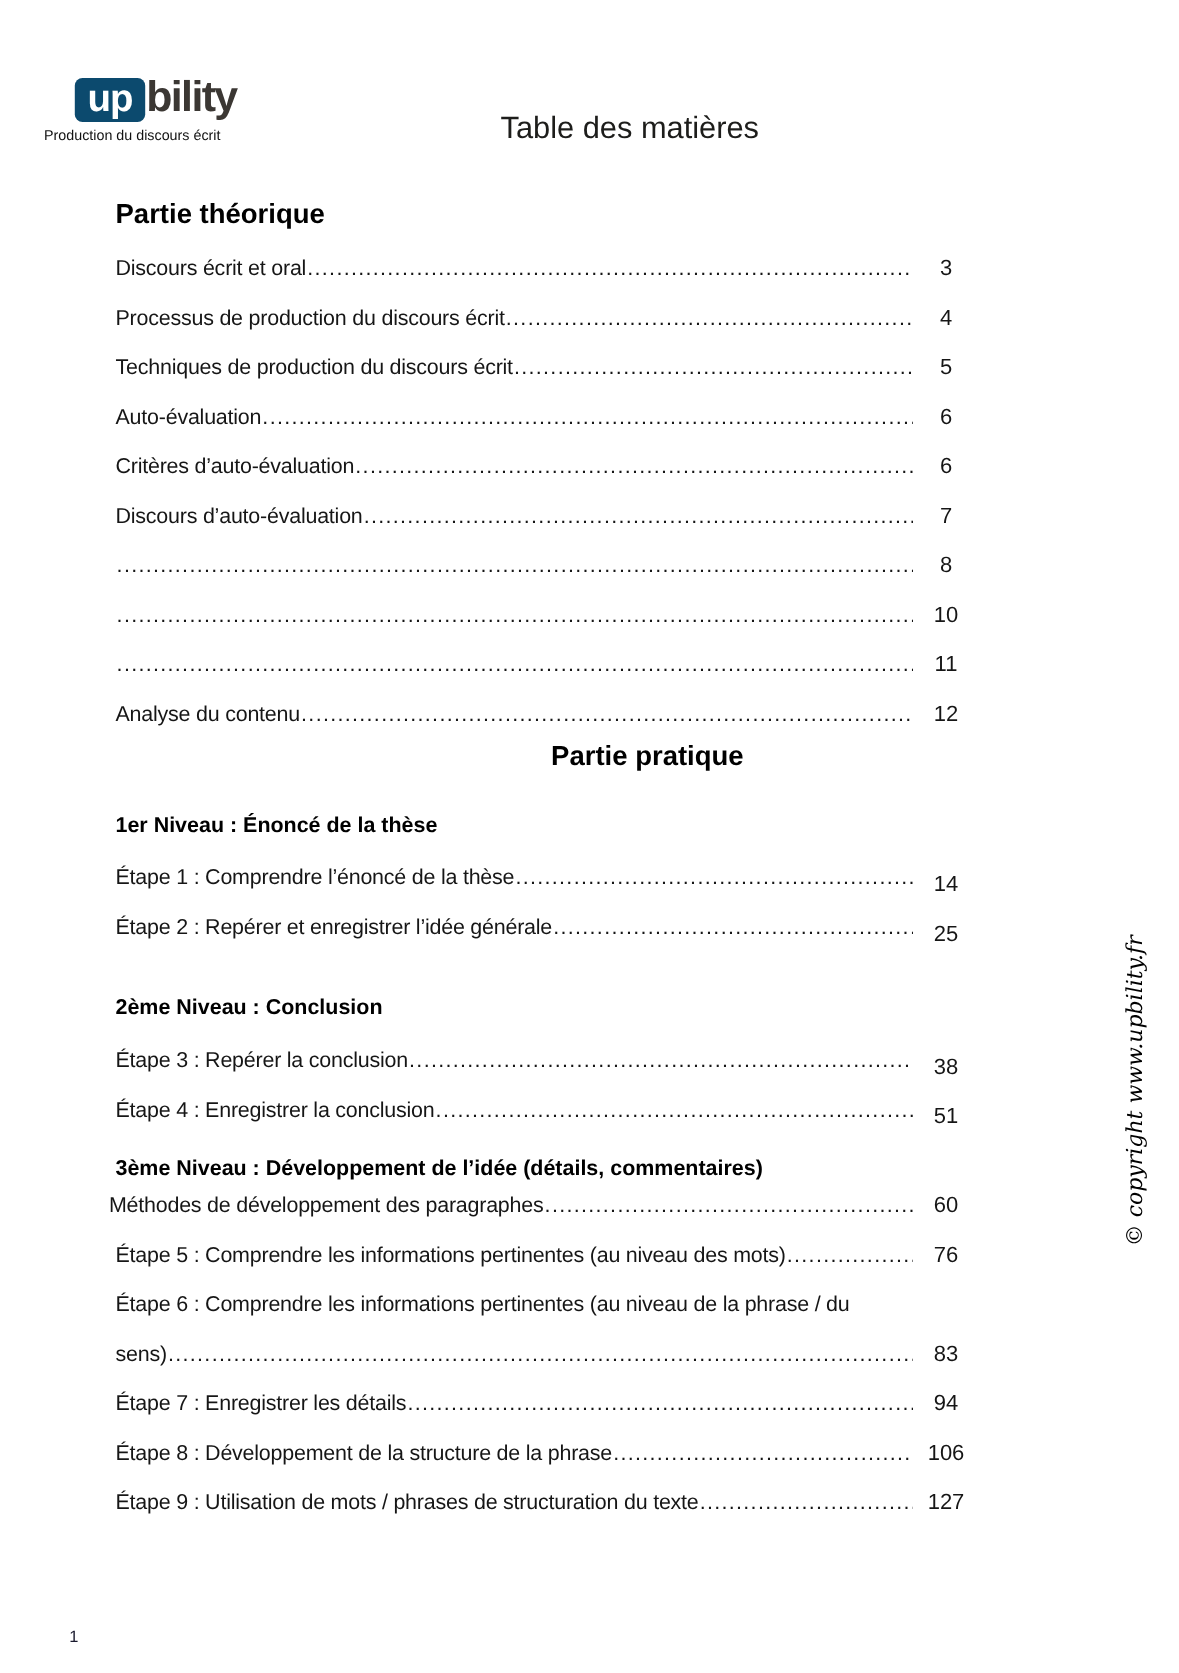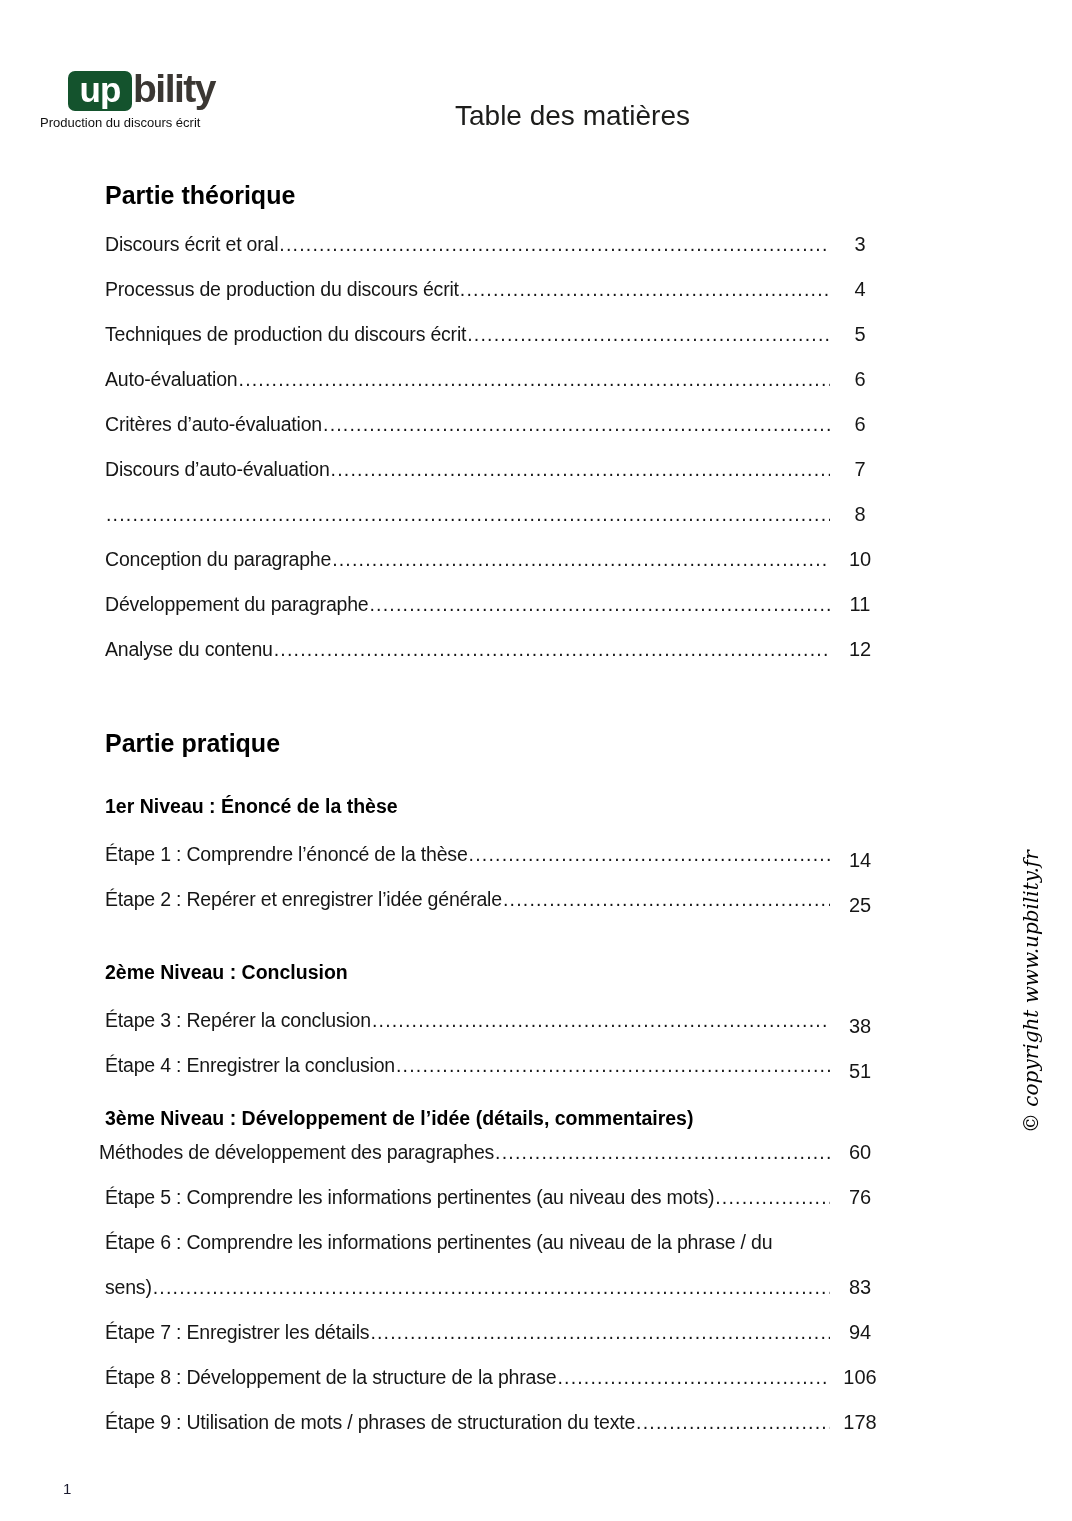--- a/index.html
+++ b/index.html
@@ -13,21 +13,21 @@
     overflow: hidden;
   }
 
   
   .header { position: relative; padding-top: 70px; height: 66px; }
   .logo-block { margin-left: 40px; width: 230px; }
   .logo-row { display: flex; align-items: center; height: 42px; margin-left: 28px; }
   .logo-up {
     display: inline-flex; align-items: center; justify-content: center;
     width: 64px; height: 40px; border-radius: 7px;
-    background: #14532d; color: #ffffff;
+    background: #0c4a6e; color: #ffffff;
     font-size: 35px; font-weight: bold; line-height: 1;
     padding-bottom: 4px; box-sizing: border-box;
     letter-spacing: -1px;
   }
   .logo-bility {
     color: #3b3733; font-size: 39px; font-weight: bold;
     letter-spacing: -1.5px; line-height: 1; margin-left: 1px;
     padding-bottom: 6px;
   }
   .logo-subtitle { font-size: 13px; color: #111111; margin-top: 3px; white-space: nowrap; }
@@ -38,21 +38,21 @@
   }
 
   
   .toc { padding-left: 105px; }
   .toc-section { display: block; }
   .section-heading {
     font-size: 25px; line-height: 30px; font-weight: bold; color: #000;
     margin: 0; white-space: nowrap;
   }
   .section-0 .section-heading { margin-top: 44px; margin-bottom: 12px; }
-  .section-1 .section-heading { margin-top: 56px; margin-bottom: 0; }
+  .section-1 .section-heading { margin-bottom: 0; text-align: center; }
   .sub-heading {
     font-size: 19.5px; line-height: 24px; font-weight: bold; color: #000;
     margin: 0 0 14px 0; white-space: nowrap;
   }
   .sub-0 { margin-top: 36px; }
   .sub-1 { margin-top: 38px; }
   .sub-2 { margin-top: 18px; margin-bottom: 0; }
 
   .entry-list { margin: 0; }
   .toc-row {
@@ -138,26 +138,24 @@
           <div class="toc-row">
             <span class="entry-label">Discours d’auto-évaluation</span>
             <span class="dots"></span>
             <span class="entry-page">7</span>
           </div>
           <div class="toc-row">
             <span class="dots"></span>
             <span class="entry-page">8</span>
           </div>
           <div class="toc-row">
-            <span class="entry-label">Conception du paragraphe</span>
             <span class="dots"></span>
             <span class="entry-page">10</span>
           </div>
           <div class="toc-row">
-            <span class="entry-label">Développement du paragraphe</span>
             <span class="dots"></span>
             <span class="entry-page">11</span>
           </div>
           <div class="toc-row">
             <span class="entry-label">Analyse du contenu</span>
             <span class="dots"></span>
             <span class="entry-page">12</span>
           </div>
         </div>
       </section>
@@ -216,21 +214,21 @@
             <span class="entry-page">94</span>
           </div>
           <div class="toc-row">
             <span class="entry-label">Étape 8 : Développement de la structure de la phrase</span>
             <span class="dots"></span>
             <span class="entry-page">106</span>
           </div>
           <div class="toc-row">
             <span class="entry-label">Étape 9 : Utilisation de mots / phrases de structuration du texte</span>
             <span class="dots"></span>
-            <span class="entry-page">178</span>
+            <span class="entry-page">127</span>
           </div>
         </div>
       </section>
     </main>
 
   <div class="copyright">© copyright www.upbility.fr</div>
 
   <div class="page-number">1</div>
 
 </div>

